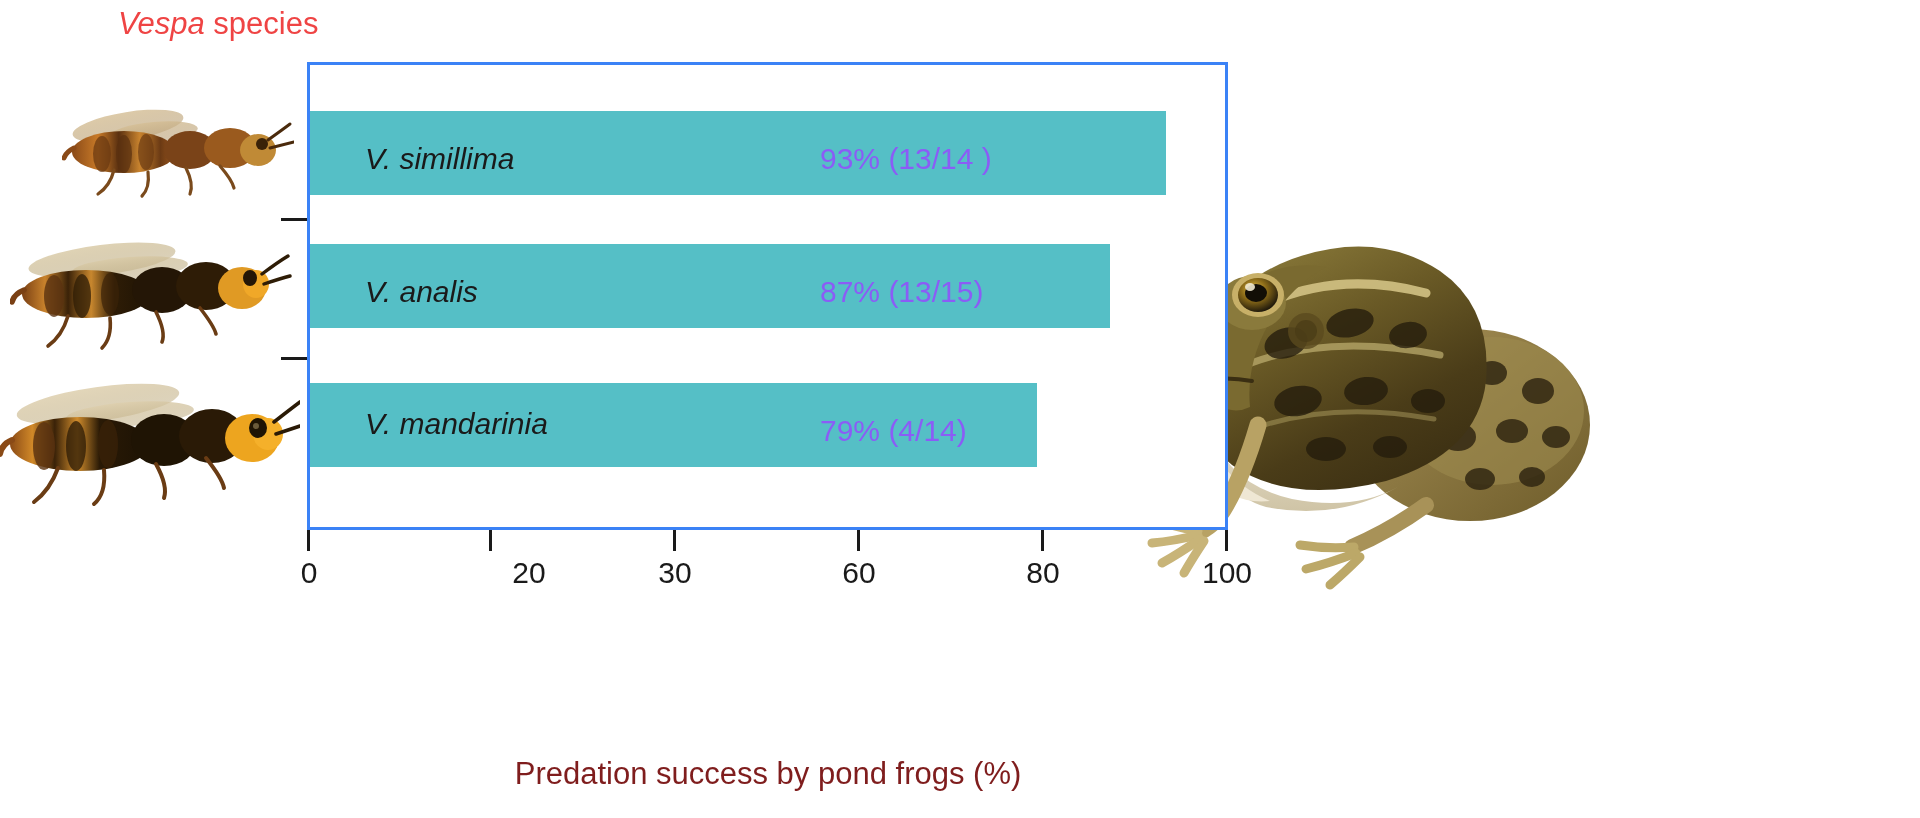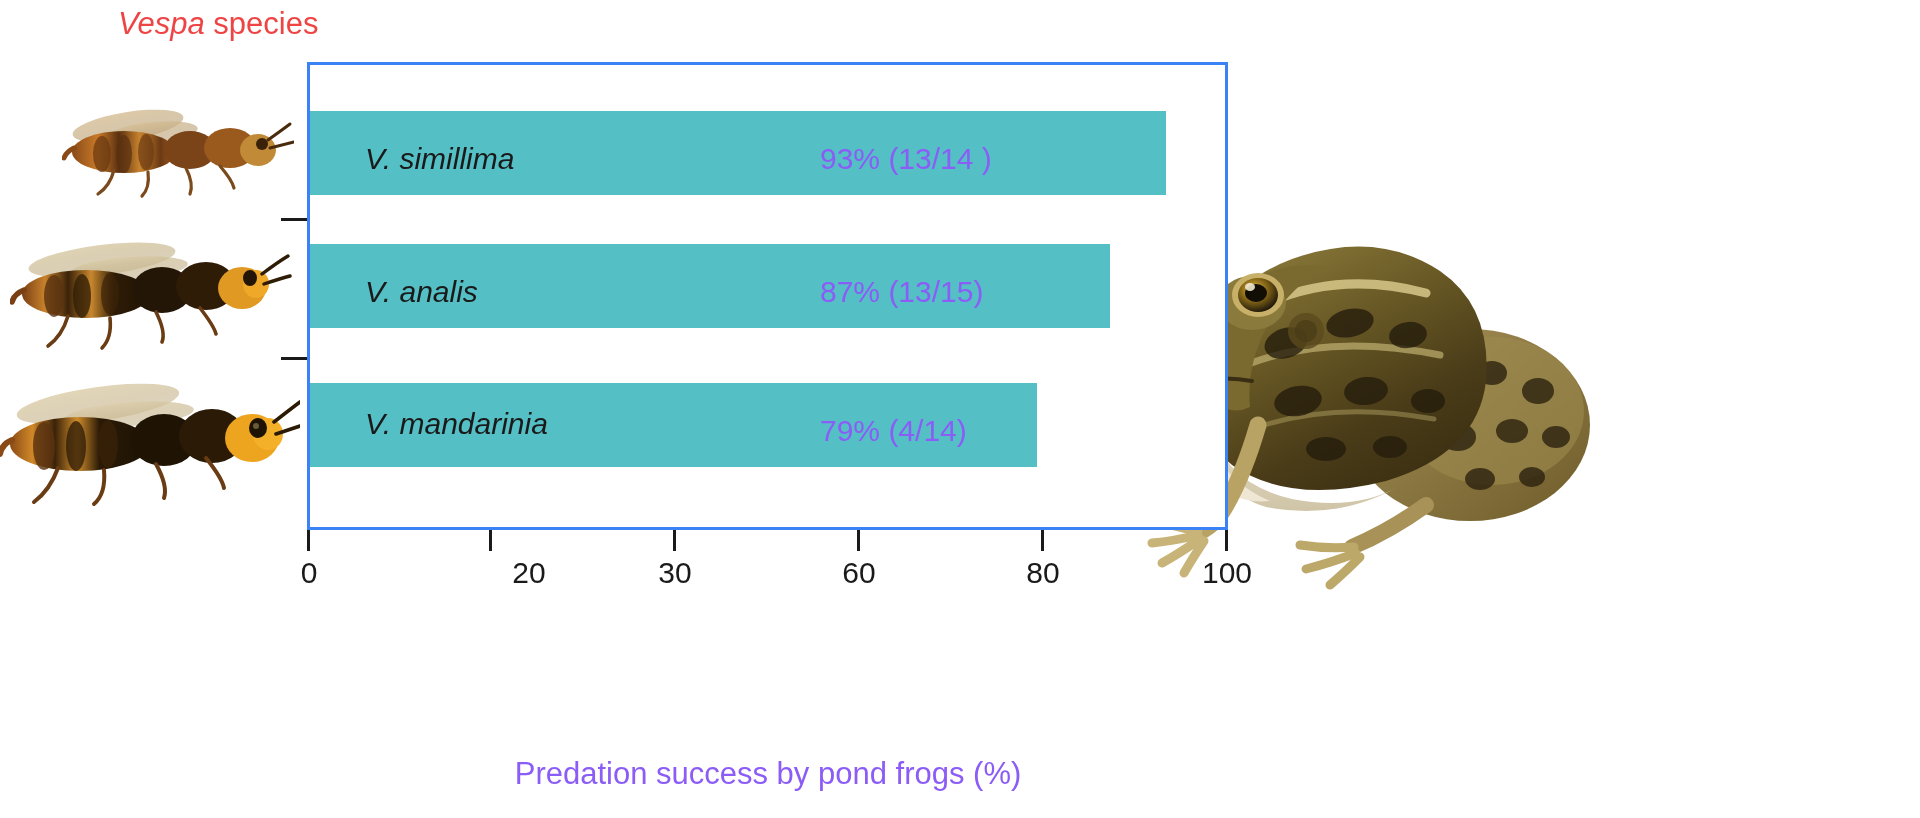--- a/index.html
+++ b/index.html
@@ -79,21 +79,21 @@
     font-size:30px;
     color:#1a1a1a;
     transform:translateX(-50%);
     white-space:nowrap;
   }
   .xaxis-title{
     position:absolute;
     top:756px;left:0;width:1536px;
     text-align:center;
     font-size:31px;
-    color:#8b5cf6;
+    color:#7f1d1d;
   }
 
   
   .hornet{position:absolute;}
   .frog{position:absolute;left:1140px;top:175px;width:470px;height:420px;}
 </style>
 </head>
 <body>
 
 <div class="figure">

